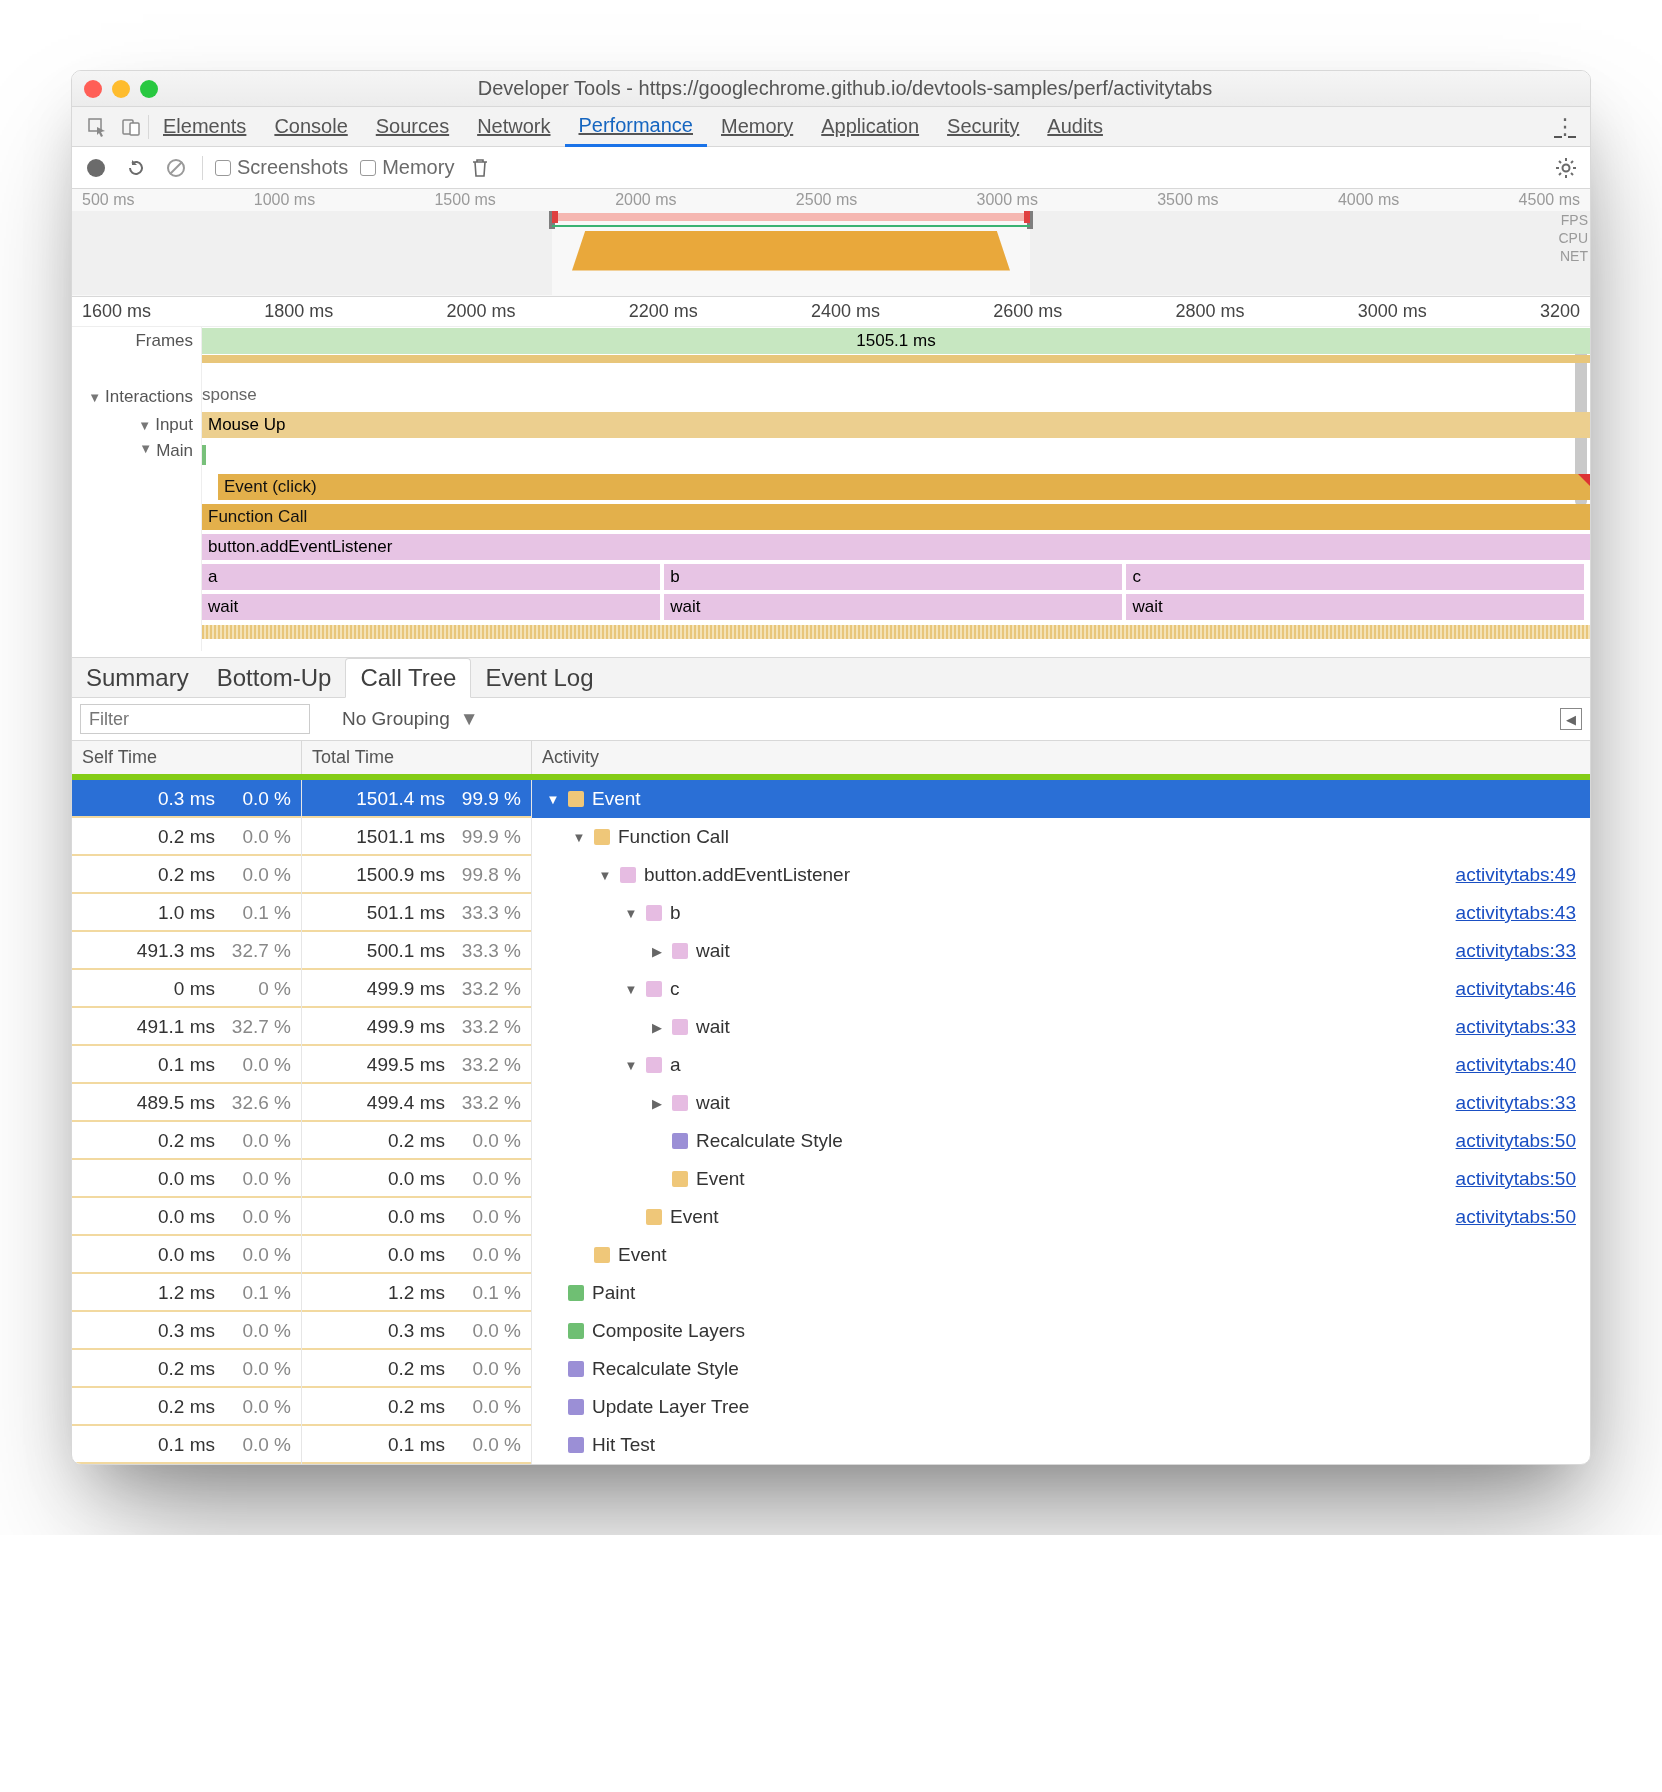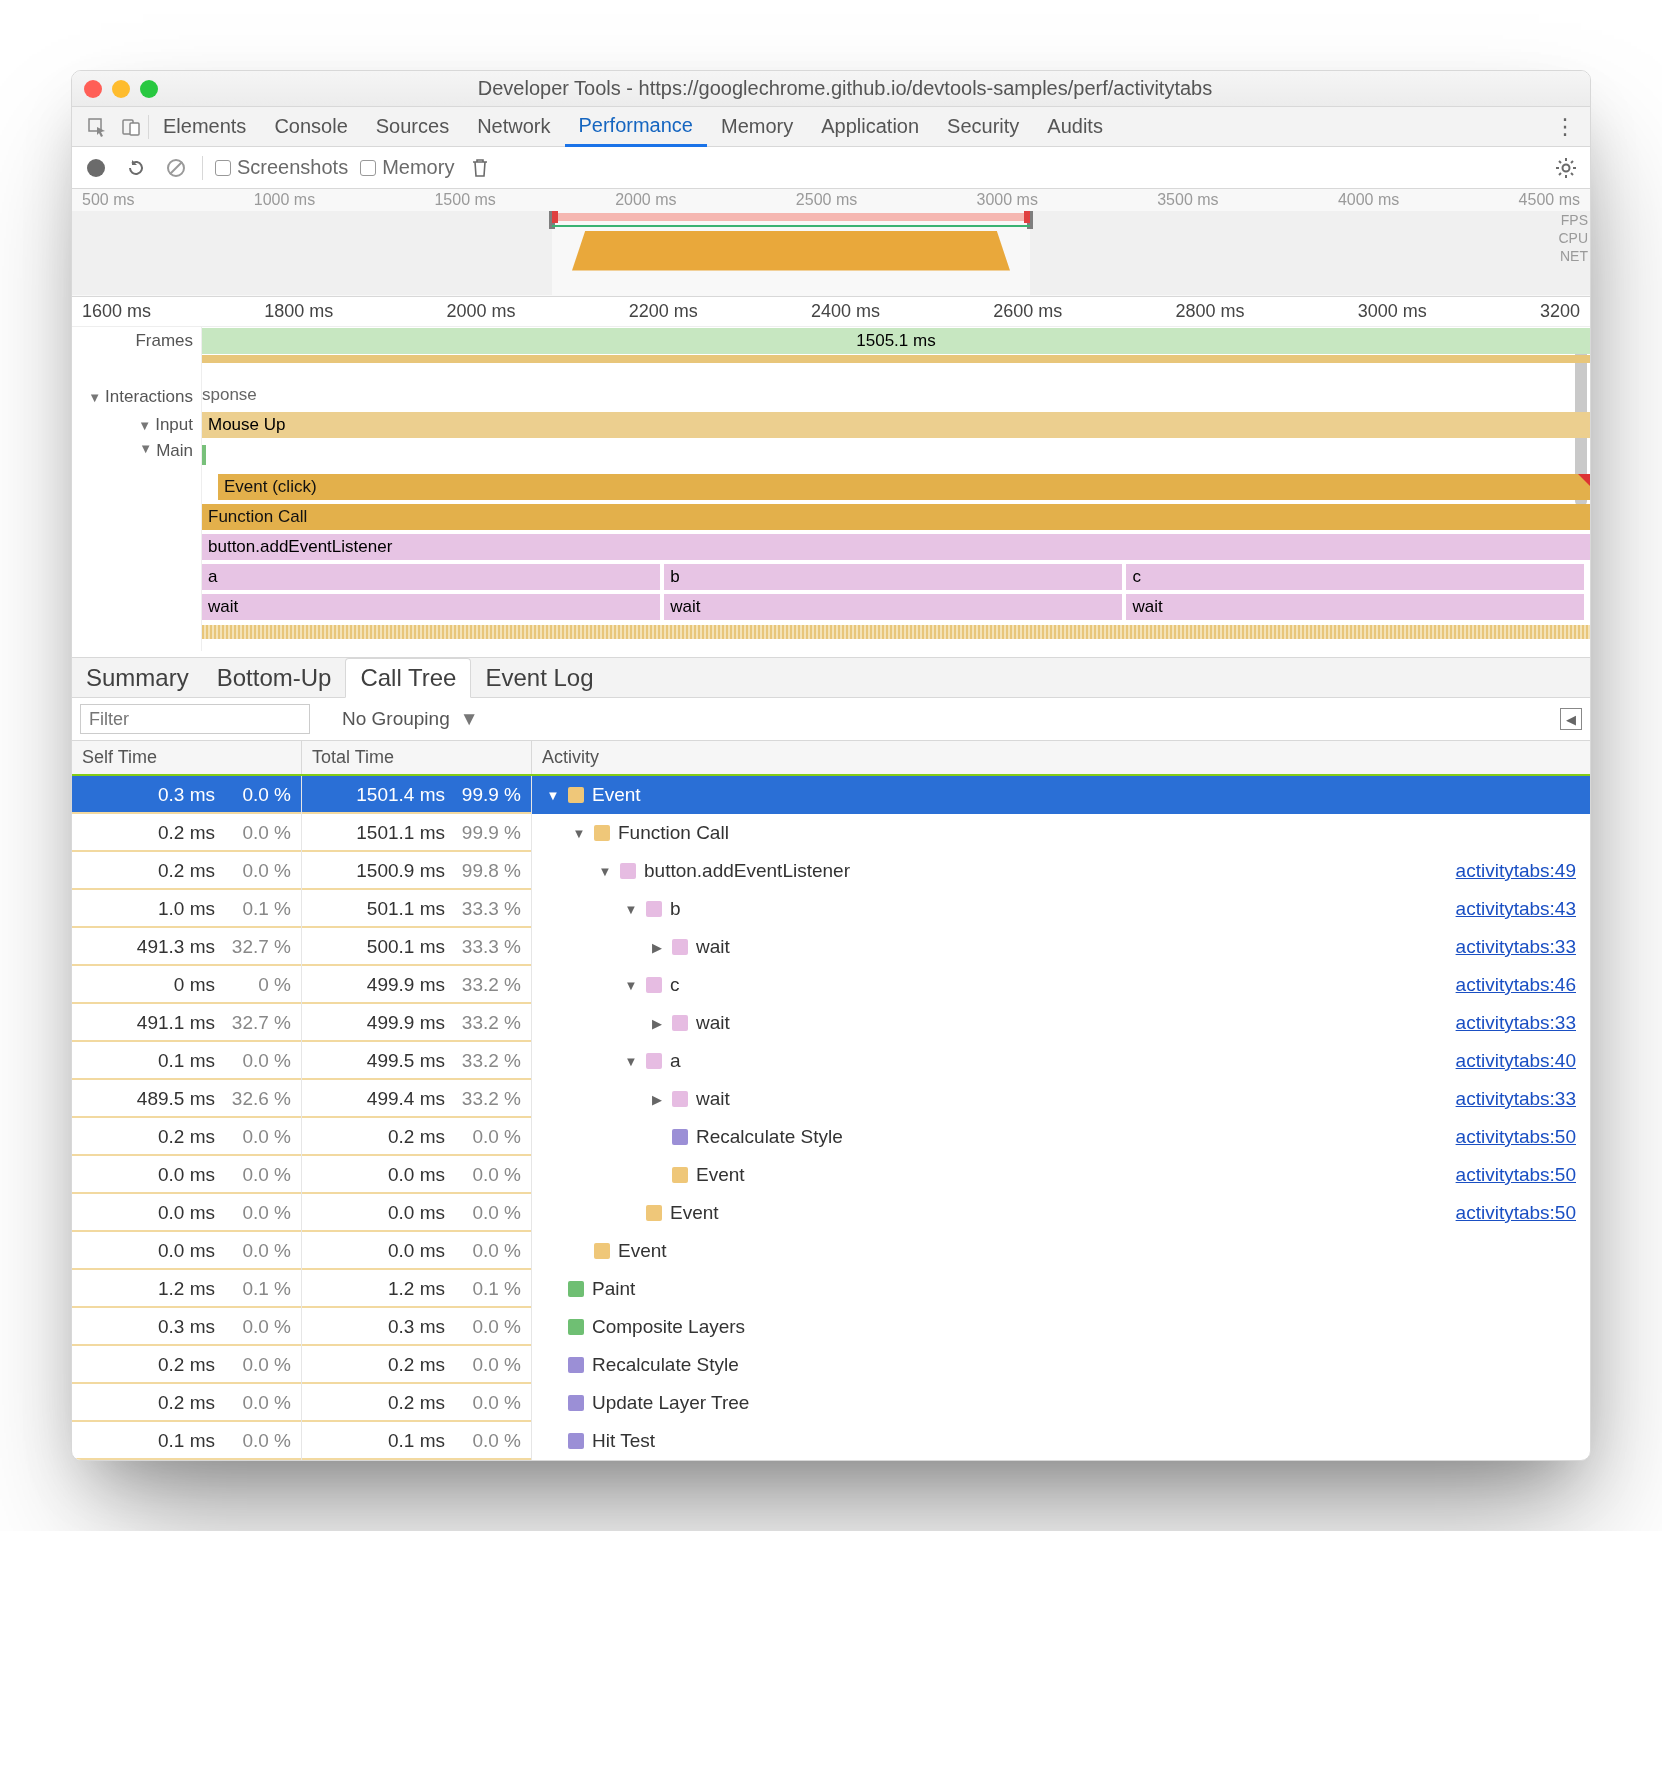--- a/index.html
+++ b/index.html
@@ -29,21 +29,21 @@
     color: #444;
     font-size: 20px;
   }
   .traffic { display:flex; gap:10px; margin-right:14px;}
   .traffic span{width:18px;height:18px;border-radius:50%;display:inline-block}
   .t-red{background:#ff5f57}.t-yel{background:#febc2e}.t-grn{background:#28c840}
   .titlebar-title{flex:1;text-align:center;padding-right:60px;color:#555}
   
   .tabs {
     display:flex;align-items:center;padding:0 8px;border-bottom:1px solid #d8d8d8;
-    height:40px;color:#555;font-size:20px;background:#f3f3f3;
+    height:40px;color:#555;font-size:20px;background:#f3f3f3;text-decoration:underline;
   }
   .tabs .icon-btn{width:34px;height:34px;display:flex;align-items:center;justify-content:center;color:#777;border-radius:4px}
   .tabs .tab{padding:0 14px;height:40px;display:flex;align-items:center;cursor:default}
   .tabs .tab.active{color:#1565c0;border-bottom:3px solid #1a73e8;margin-bottom:-1px}
   .tabs .spacer{flex:1}
   .kebab{font-size:22px;color:#666;width:34px;text-align:center}
   
   .toolbar{
     display:flex;align-items:center;padding:4px 10px;border-bottom:1px solid #d8d8d8;
     color:#6a6a6a;font-size:20px;gap:12px;background:#fff;height:42px;
@@ -90,21 +90,21 @@
   .dtabs{display:flex;align-items:center;border-bottom:1px solid #d8d8d8;background:#f3f3f3;height:40px;color:#404040;font-size:24px}
   .dtab{padding:0 14px;height:40px;display:flex;align-items:center}
   .dtab.active{background:#fff;border:1px solid #d8d8d8;border-bottom:1px solid #fff;margin-bottom:-1px;border-radius:4px 4px 0 0}
   
   .filterrow{display:flex;align-items:center;padding:6px 8px;border-bottom:1px solid #d8d8d8;gap:32px;color:#555;font-size:19px}
   .filterrow input{width:230px;height:30px;border:1px solid #ccc;padding:0 8px;font-size:18px;font-family:inherit}
   .grp{display:flex;align-items:center;gap:10px}
   .filterrow .spacer{flex:1}
   .boxicon{width:22px;height:22px;border:1px solid #888;display:flex;align-items:center;justify-content:center;font-size:13px;color:#666}
   
-  .thead{display:flex;border-bottom:2px solid #84cc16;font-size:18px;color:#555;background:#f6f6f6}
+  .thead{display:flex;border-bottom:6px solid #84cc16;font-size:18px;color:#555;background:#f6f6f6}
   .col-self{width:230px;padding:6px 10px;border-right:1px solid #d8d8d8}
   .col-total{width:230px;padding:6px 10px;border-right:1px solid #d8d8d8}
   .col-act{flex:1;padding:6px 10px}
   
   .tbody{font-size:19px;color:#333}
   .trw{display:flex;height:38px;align-items:stretch;position:relative}
   .trw.sel{background:#2a6fd6;color:#fff}
   .trw.sel .pct,.trw.sel .link{color:#fff}
   .cell-self,.cell-total{width:230px;display:flex;justify-content:flex-end;align-items:center;padding:0 10px;border-right:1px solid #e6e6e6;position:relative;gap:10px}
   .ms{min-width:92px;text-align:right}

